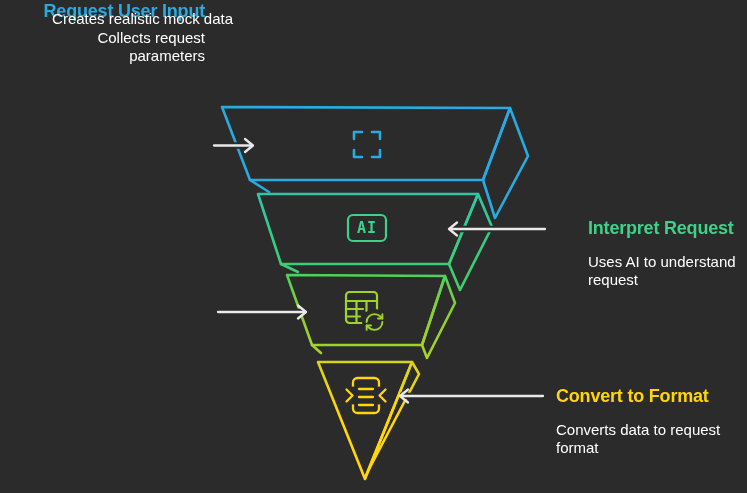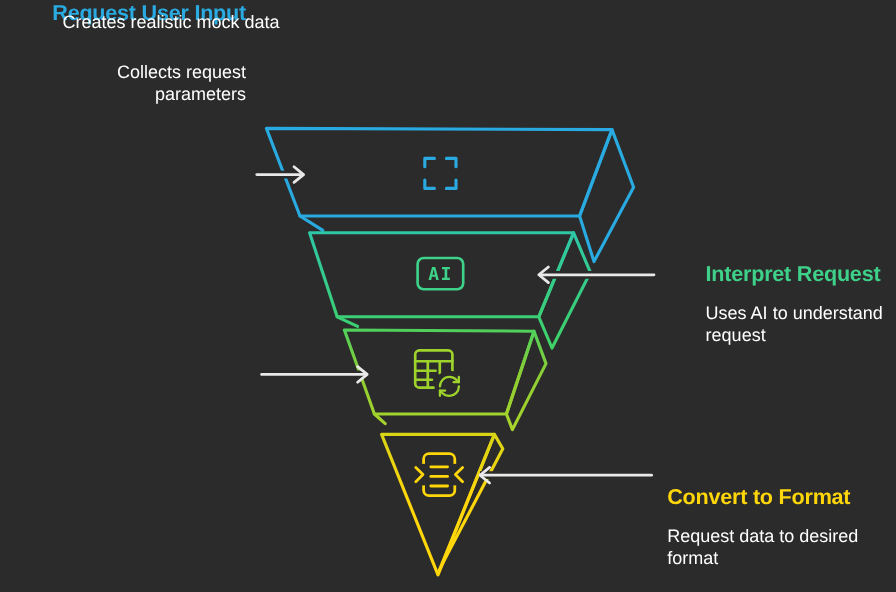--- a/index.html
+++ b/index.html
@@ -13,32 +13,32 @@
   .label{position:absolute;}
   .label .title{
     font-size:18px;font-weight:700;line-height:22px;letter-spacing:-0.2px;
   }
   .label .desc{
     color:#ffffff;font-size:15px;line-height:18px;font-weight:400;
   }
   .label.left{text-align:right;}
   .label.right{text-align:left;}
   .block-a{left:0;top:133;width:205px;}
-  .block-a .desc{width:150px;margin-left:auto;margin-top:30px;}
+  .block-a .desc{width:150px;margin-left:auto;margin-top:7px;}
   .block-b{left:0;top:278;width:233px;}
   .block-b .title{padding-right:23px;}
   .block-b .desc{margin-top:10px;}
   .block-c{left:556px;top:217px;width:170px;margin-left:32px;}
   .block-c .desc{margin-top:14px;}
   .block-d{left:556px;top:385px;width:185px;}
   .block-d .desc{margin-top:14px;}
   .t-capture{color:#29abe2;}
   .t-interpret{color:#3ed189;}
   .t-generate{color:#9ad030;}
-  .t-convert{color:#ffd60a;margin-top:18px;}
+  .t-convert{color:#ffd60a;}
 </style>
 </head>
 <body>
 
 <div class="stage">
 
   <svg class="diagram" width="747" height="493" viewBox="0 0 747 493">
     <defs>
       <linearGradient id="gradL2" x1="0" y1="194" x2="0" y2="291" gradientUnits="userSpaceOnUse">
         <stop offset="0" stop-color="#2ec7a6"></stop>
@@ -152,16 +152,16 @@
     <div class="title t-interpret">Interpret Request</div>
     <div class="desc">Uses AI to understand request</div>
   </div>
 
   <div class="label left block-b">
     <div class="desc">Creates realistic mock data</div>
   </div>
 
   <div class="label right block-d">
     <div class="title t-convert">Convert to Format</div>
-    <div class="desc">Request data to desired format</div>
+    <div class="desc">Converts data to request format</div>
   </div>
 
 </div>
 
 </body></html>

